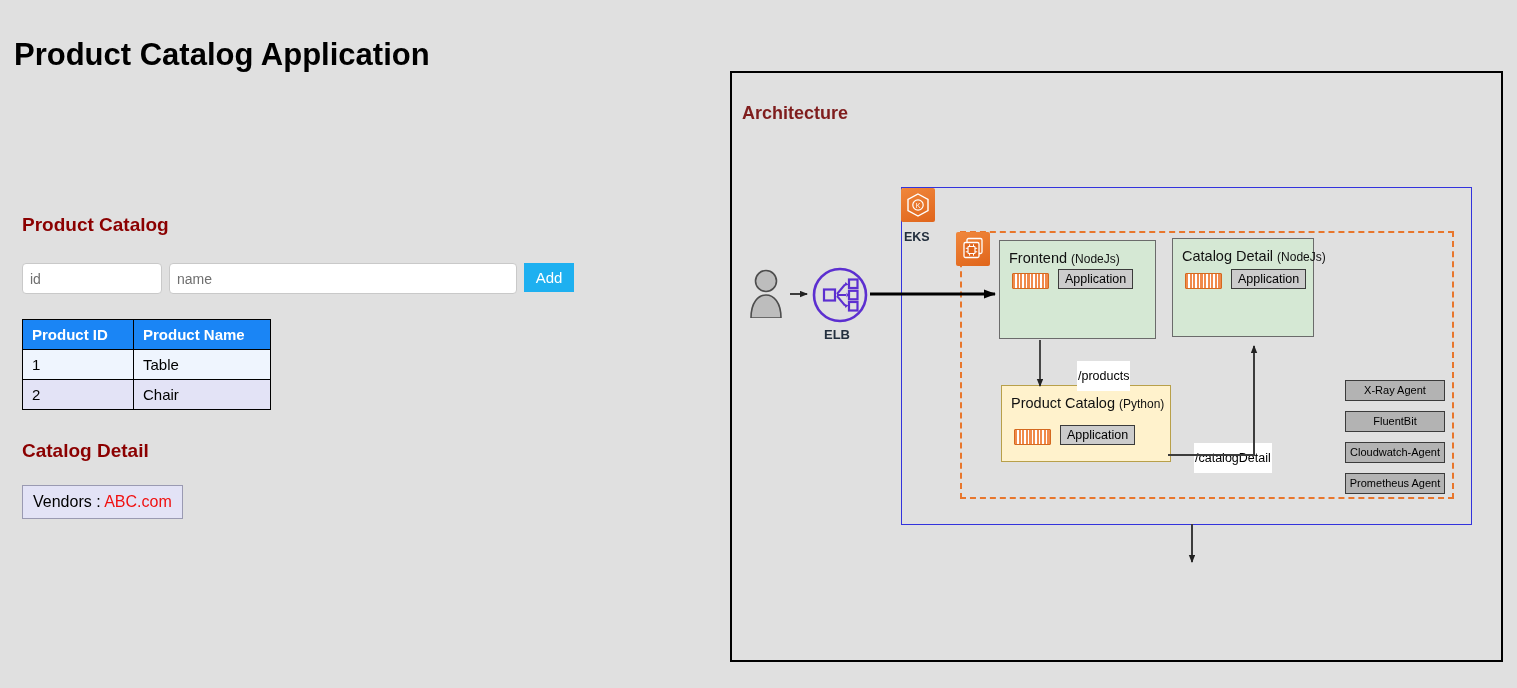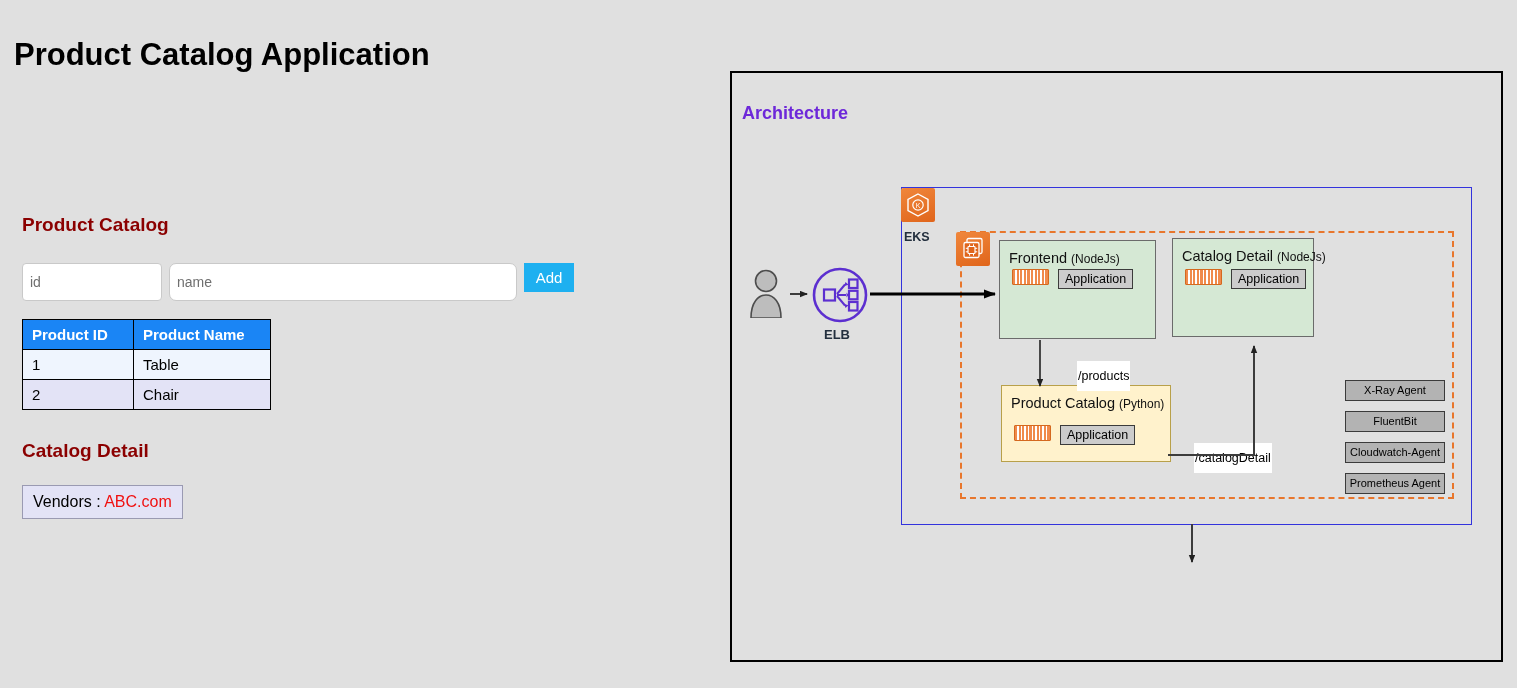--- a/index.html
+++ b/index.html
@@ -52,32 +52,32 @@
   #form-row {
     position: absolute;
     left: 22px;
     top: 263px;
     display: flex;
     align-items: stretch;
     gap: 7px;
   }
   .txt-input {
     box-sizing: border-box;
-    height: 38px;
+    height: 31px;
     border: 1px solid #c9c9c9;
     border-radius: 4px;
     background: #ffffff;
     font-size: 14px;
     font-family: "Liberation Sans", sans-serif;
     color: #111;
     padding: 0 7px;
     outline: none;
   }
   #input-id { width: 140px; }
-  #input-name { width: 348px; border-radius: 7px; }
+  #input-name { width: 348px; }
   .txt-input::placeholder { color: #6f6f6f; opacity: 1; }
   #add-button {
     box-sizing: border-box;
     height: 29px;
     min-width: 50px;
     padding: 0 9px;
     border: none;
     background: #1EB0F0;
     color: #ffffff;
     font-size: 15px;
@@ -142,21 +142,21 @@
     box-sizing: border-box;
     border: 2px solid #000;
     background: #e0e0e0;
   }
   #arch-title {
     position: absolute;
     left: 10px;
     top: 30px;
     font-size: 18px;
     font-weight: bold;
-    color: #6d28d9;
+    color: #7f1d1d;
     white-space: nowrap;
   }
 
   
   #eks-boundary {
     position: absolute;
     left: 169px;  
     top: 114px;   
     width: 571px;
     height: 338px;
@@ -210,21 +210,21 @@
     top: 9px;
     font-size: 14.5px;
     color: #111;
     white-space: nowrap;
   }
   .svc-title .lang { font-size: 12px; }
   .svc-badge-row {
     position: absolute;
     left: 12px;
     display: flex;
-    align-items: flex-start;
+    align-items: flex-end;
     gap: 9px;
   }
   .container-ico {
     width: 37px;
     height: 16px;
     box-sizing: border-box;
     border: 1.5px solid #d4691f;
     background:
       repeating-linear-gradient(90deg,
         #f08a4b 0px, #f08a4b 2.2px,

